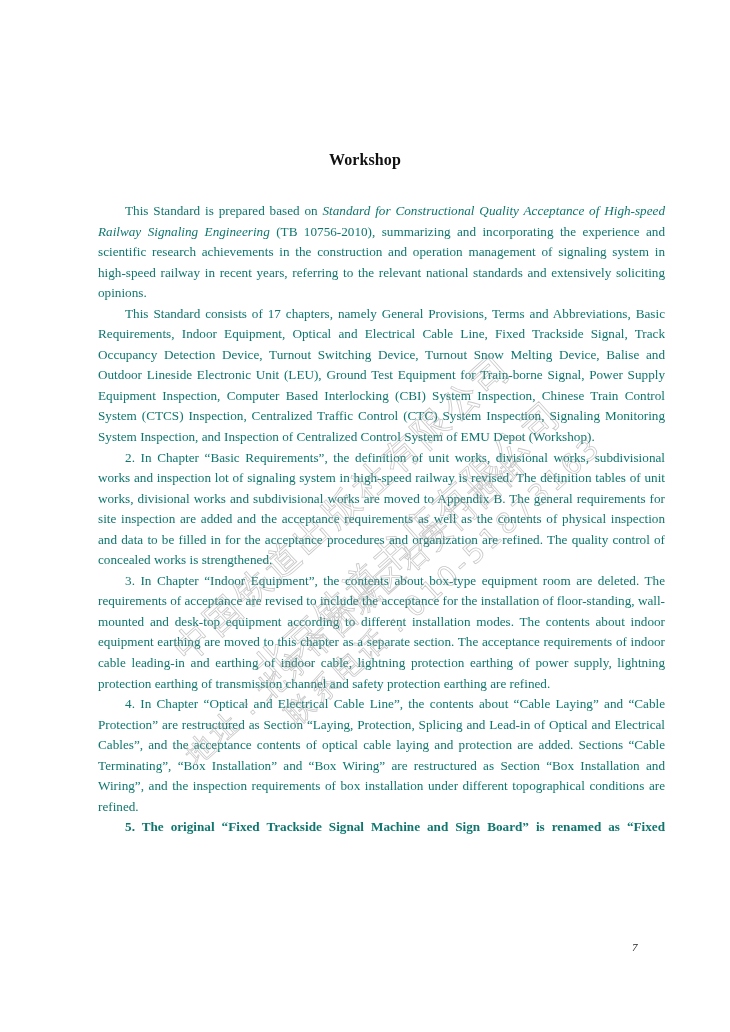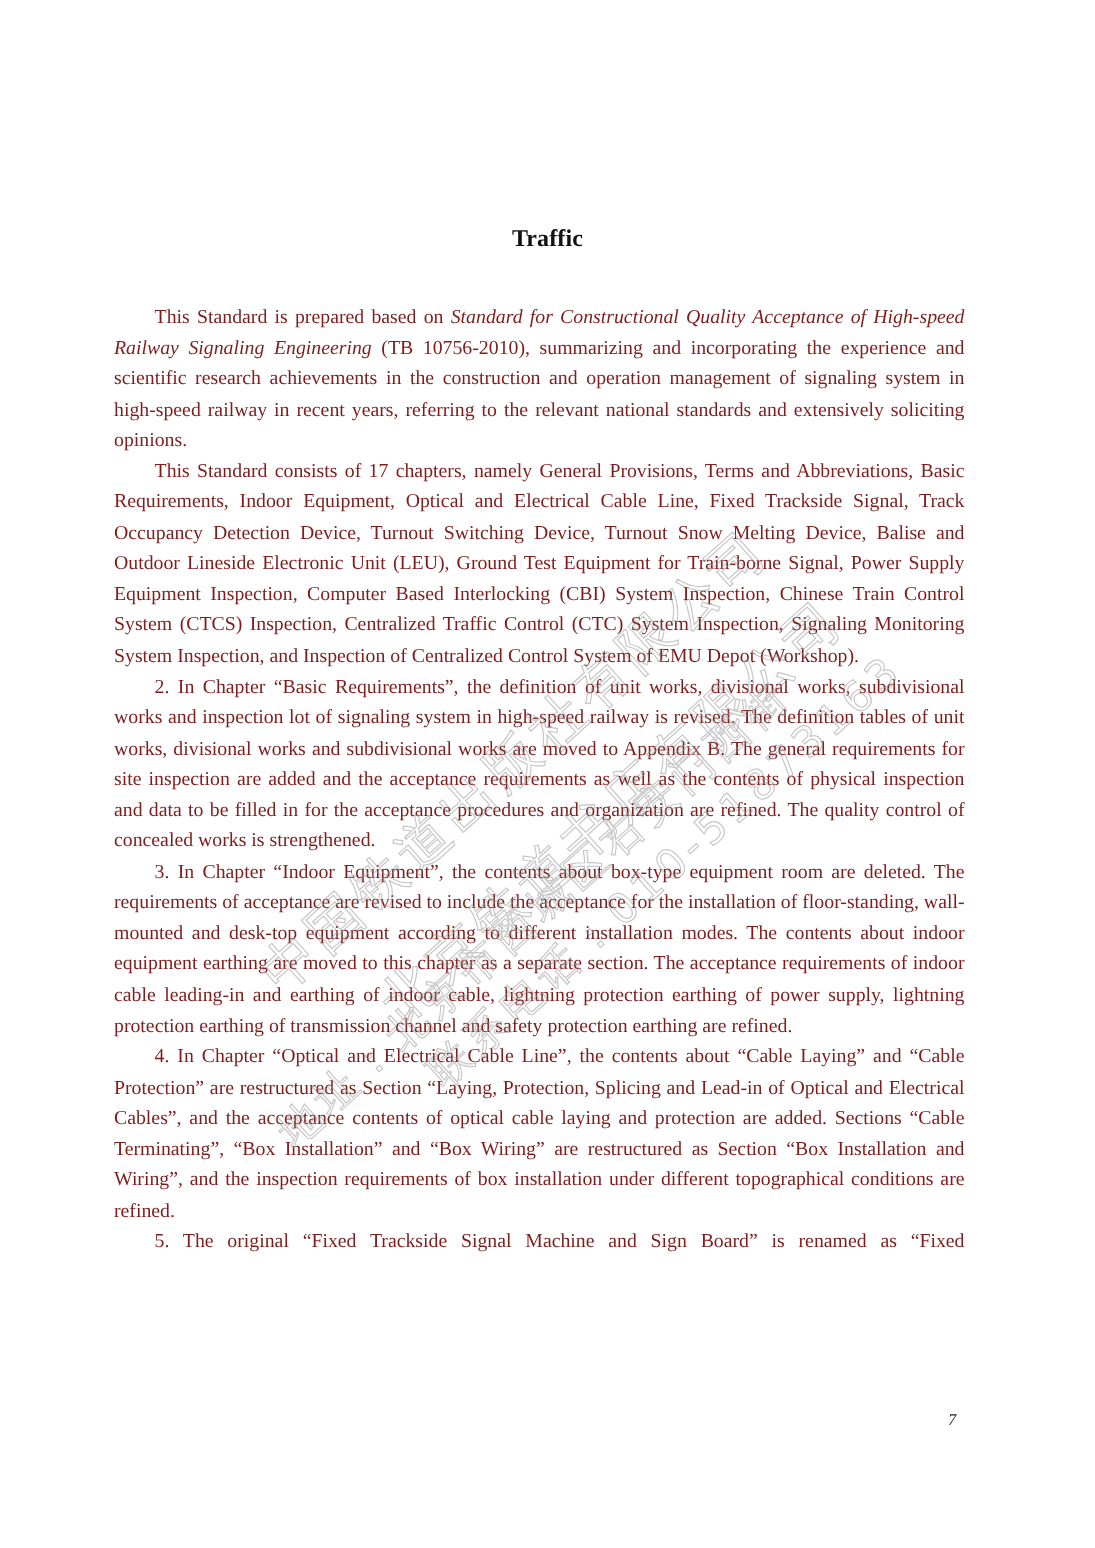--- a/index.html
+++ b/index.html
@@ -28,27 +28,27 @@
     left: 0;
     width: 730px;
     text-align: center;
     font-weight: bold;
     font-size: 16px;
     letter-spacing: 0.1px;
     color: #111;
   }
   .body-text {
     position: absolute;
-    left: 76px;
+    left: 98px;
     top: 201px;
     width: 567px;
     font-size: 13.2px;
     line-height: 20.55px;
     text-align: justify;
-    color: #7f1d1d;
+    color: #0f766e;
   }
   .body-text p {
     margin: 0;
     text-indent: 2.05em;
     text-align: justify;
     hyphens: none;
   }
   .body-text em {
     font-style: italic;
   }
@@ -79,29 +79,29 @@
     transform-origin: left center;
     transform: rotate(-42deg);
     letter-spacing: 4px;
   }
 </style>
 </head>
 <body>
 
 <div class="page">
 
-  <div class="title">Traffic</div>
+  <div class="title">Workshop</div>
 
   <div class="body-text">
     <p><span>This Standard is prepared based on </span><em>Standard for Constructional Quality Acceptance of High-speed Railway Signaling Engineering</em><span> (TB 10756-2010), summarizing and incorporating the experience and scientific research achievements in the construction and operation management of signaling system in high-speed railway in recent years, referring to the relevant national standards and extensively soliciting opinions.</span></p>
     <p>This Standard consists of 17 chapters, namely General Provisions, Terms and Abbreviations, Basic Requirements, Indoor Equipment, Optical and Electrical Cable Line, Fixed Trackside Signal, Track Occupancy Detection Device, Turnout Switching Device, Turnout Snow Melting Device, Balise and Outdoor Lineside Electronic Unit (LEU), Ground Test Equipment for Train-borne Signal, Power Supply Equipment Inspection, Computer Based Interlocking (CBI) System Inspection, Chinese Train Control System (CTCS) Inspection, Centralized Traffic Control (CTC) System Inspection, Signaling Monitoring System Inspection, and Inspection of Centralized Control System of EMU Depot (Workshop).</p>
     <p>2. In Chapter “Basic Requirements”, the definition of unit works, divisional works, subdivisional works and inspection lot of signaling system in high-speed railway is revised. The definition tables of unit works, divisional works and subdivisional works are moved to Appendix B. The general requirements for site inspection are added and the acceptance requirements as well as the contents of physical inspection and data to be filled in for the acceptance procedures and organization are refined. The quality control of concealed works is strengthened.</p>
     <p>3. In Chapter “Indoor Equipment”, the contents about box-type equipment room are deleted. The requirements of acceptance are revised to include the acceptance for the installation of floor-standing, wall-mounted and desk-top equipment according to different installation modes. The contents about indoor equipment earthing are moved to this chapter as a separate section. The acceptance requirements of indoor cable leading-in and earthing of indoor cable, lightning protection earthing of power supply, lightning protection earthing of transmission channel and safety protection earthing are refined.</p>
     <p>4. In Chapter “Optical and Electrical Cable Line”, the contents about “Cable Laying” and “Cable Protection” are restructured as Section “Laying, Protection, Splicing and Lead-in of Optical and Electrical Cables”, and the acceptance contents of optical cable laying and protection are added. Sections “Cable Terminating”, “Box Installation” and “Box Wiring” are restructured as Section “Box Installation and Wiring”, and the inspection requirements of box installation under different topographical conditions are refined.</p>
-    <p style="text-align-last: justify;">5. The original “Fixed Trackside Signal Machine and Sign Board” is renamed as “Fixed</p>
+    <p style="text-align-last: justify; font-weight: bold;">5. The original “Fixed Trackside Signal Machine and Sign Board” is renamed as “Fixed</p>
   </div>
 
   <div class="watermark">
     <div class="wm-line" style="left:-20px; top:330px;">中国铁道出版社有限公司</div>
     <div class="wm-line" style="left:60px; top:350px;">北京铁道书店有限公司</div>
     <div class="wm-line" style="left:-10px; top:440px; font-size:28px;">地址：北京市西城区右安门西街</div>
     <div class="wm-line" style="left:90px; top:400px; font-size:28px;">联系电话：010-51873163</div>
   </div>
 
   <div class="page-number">7</div>

